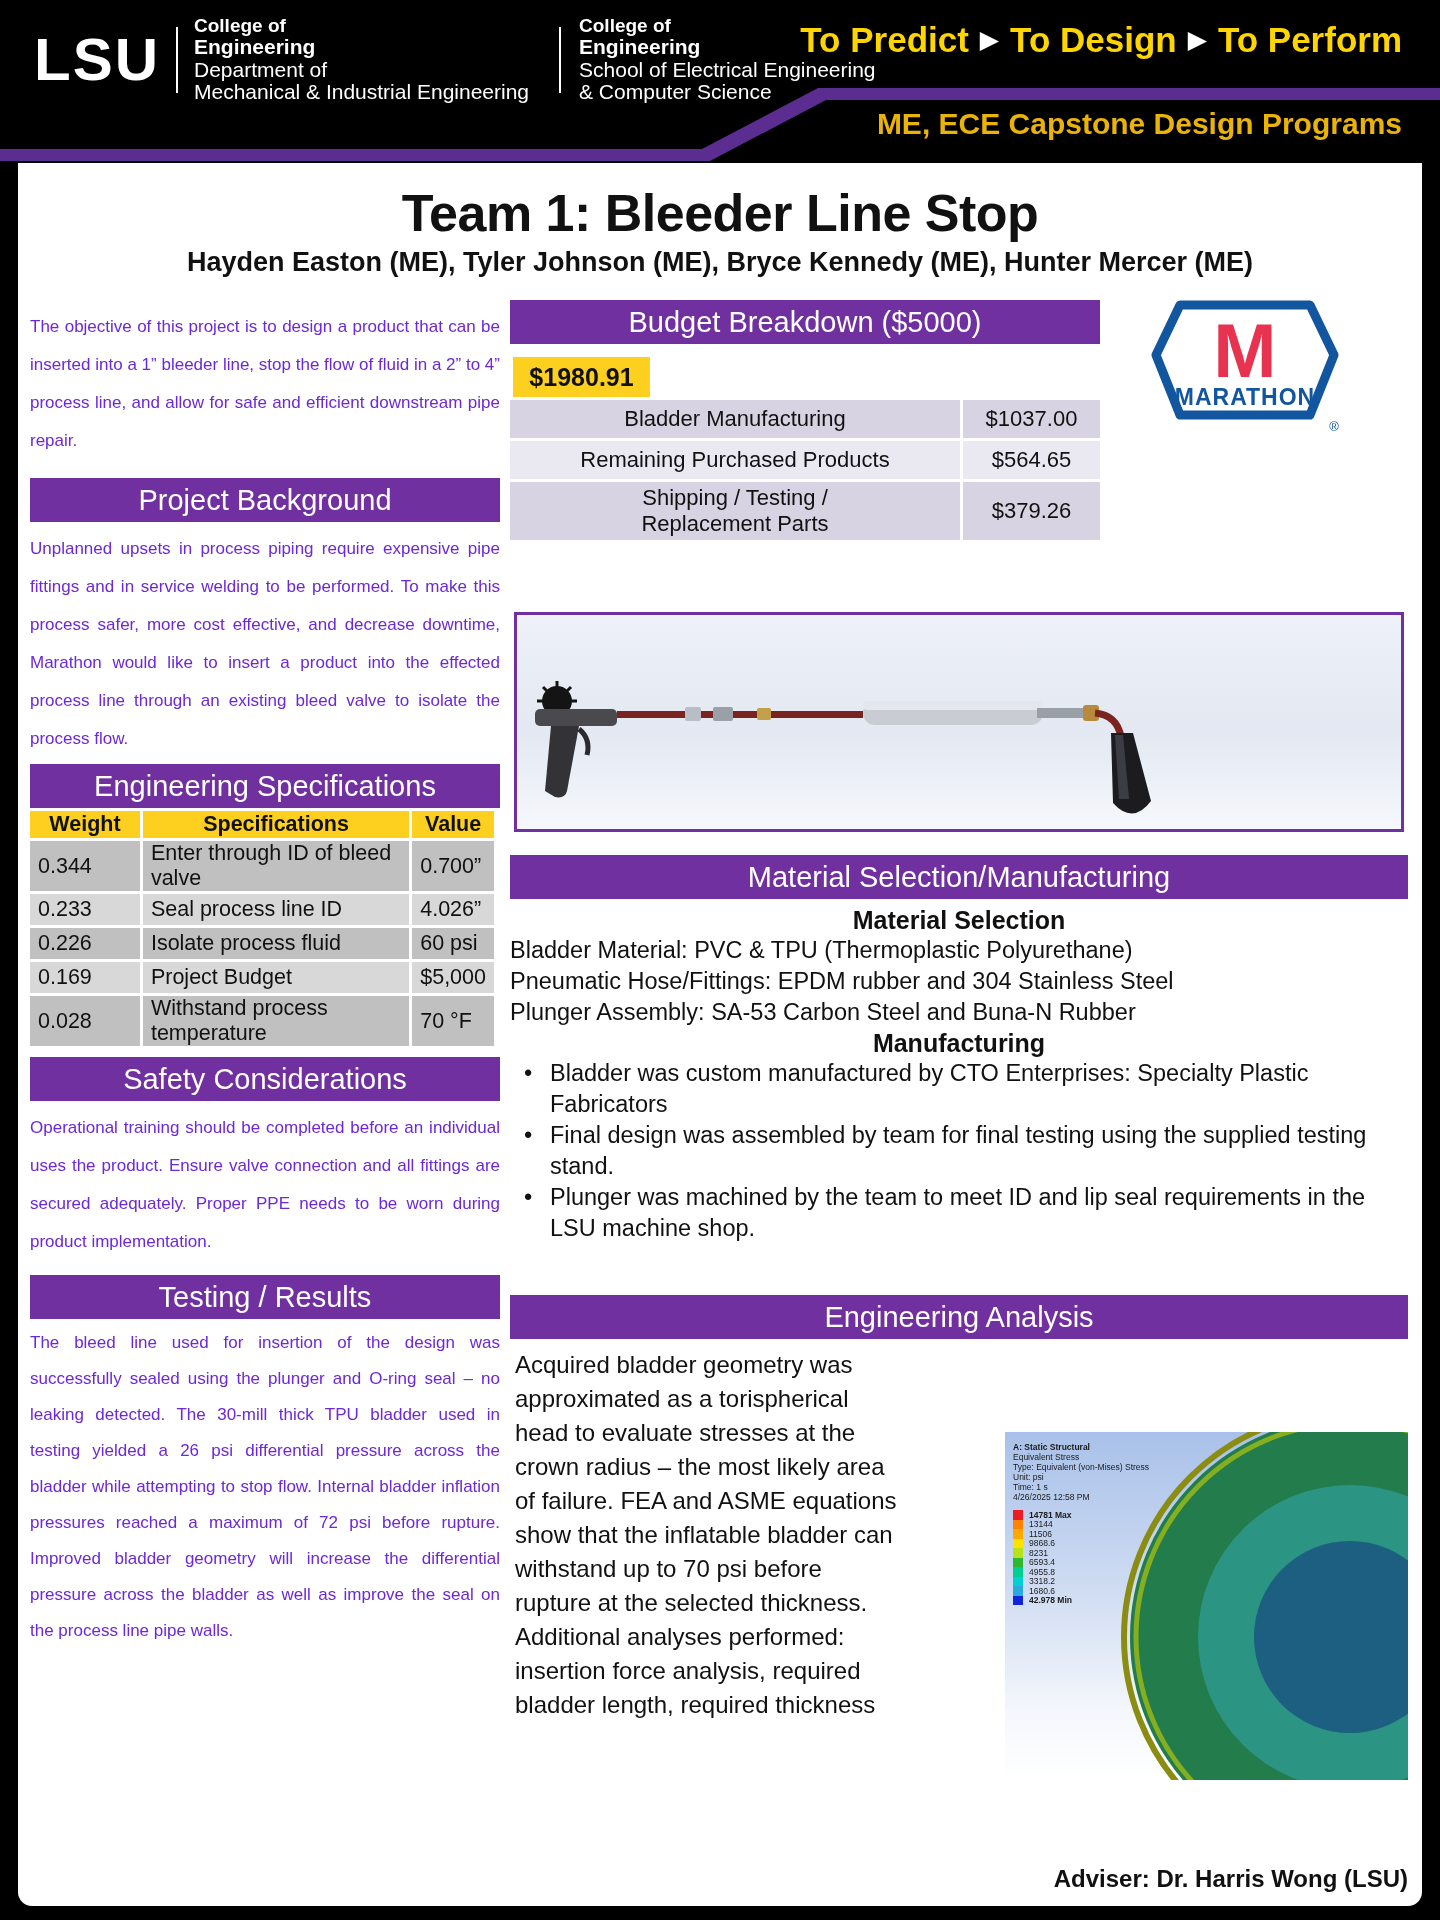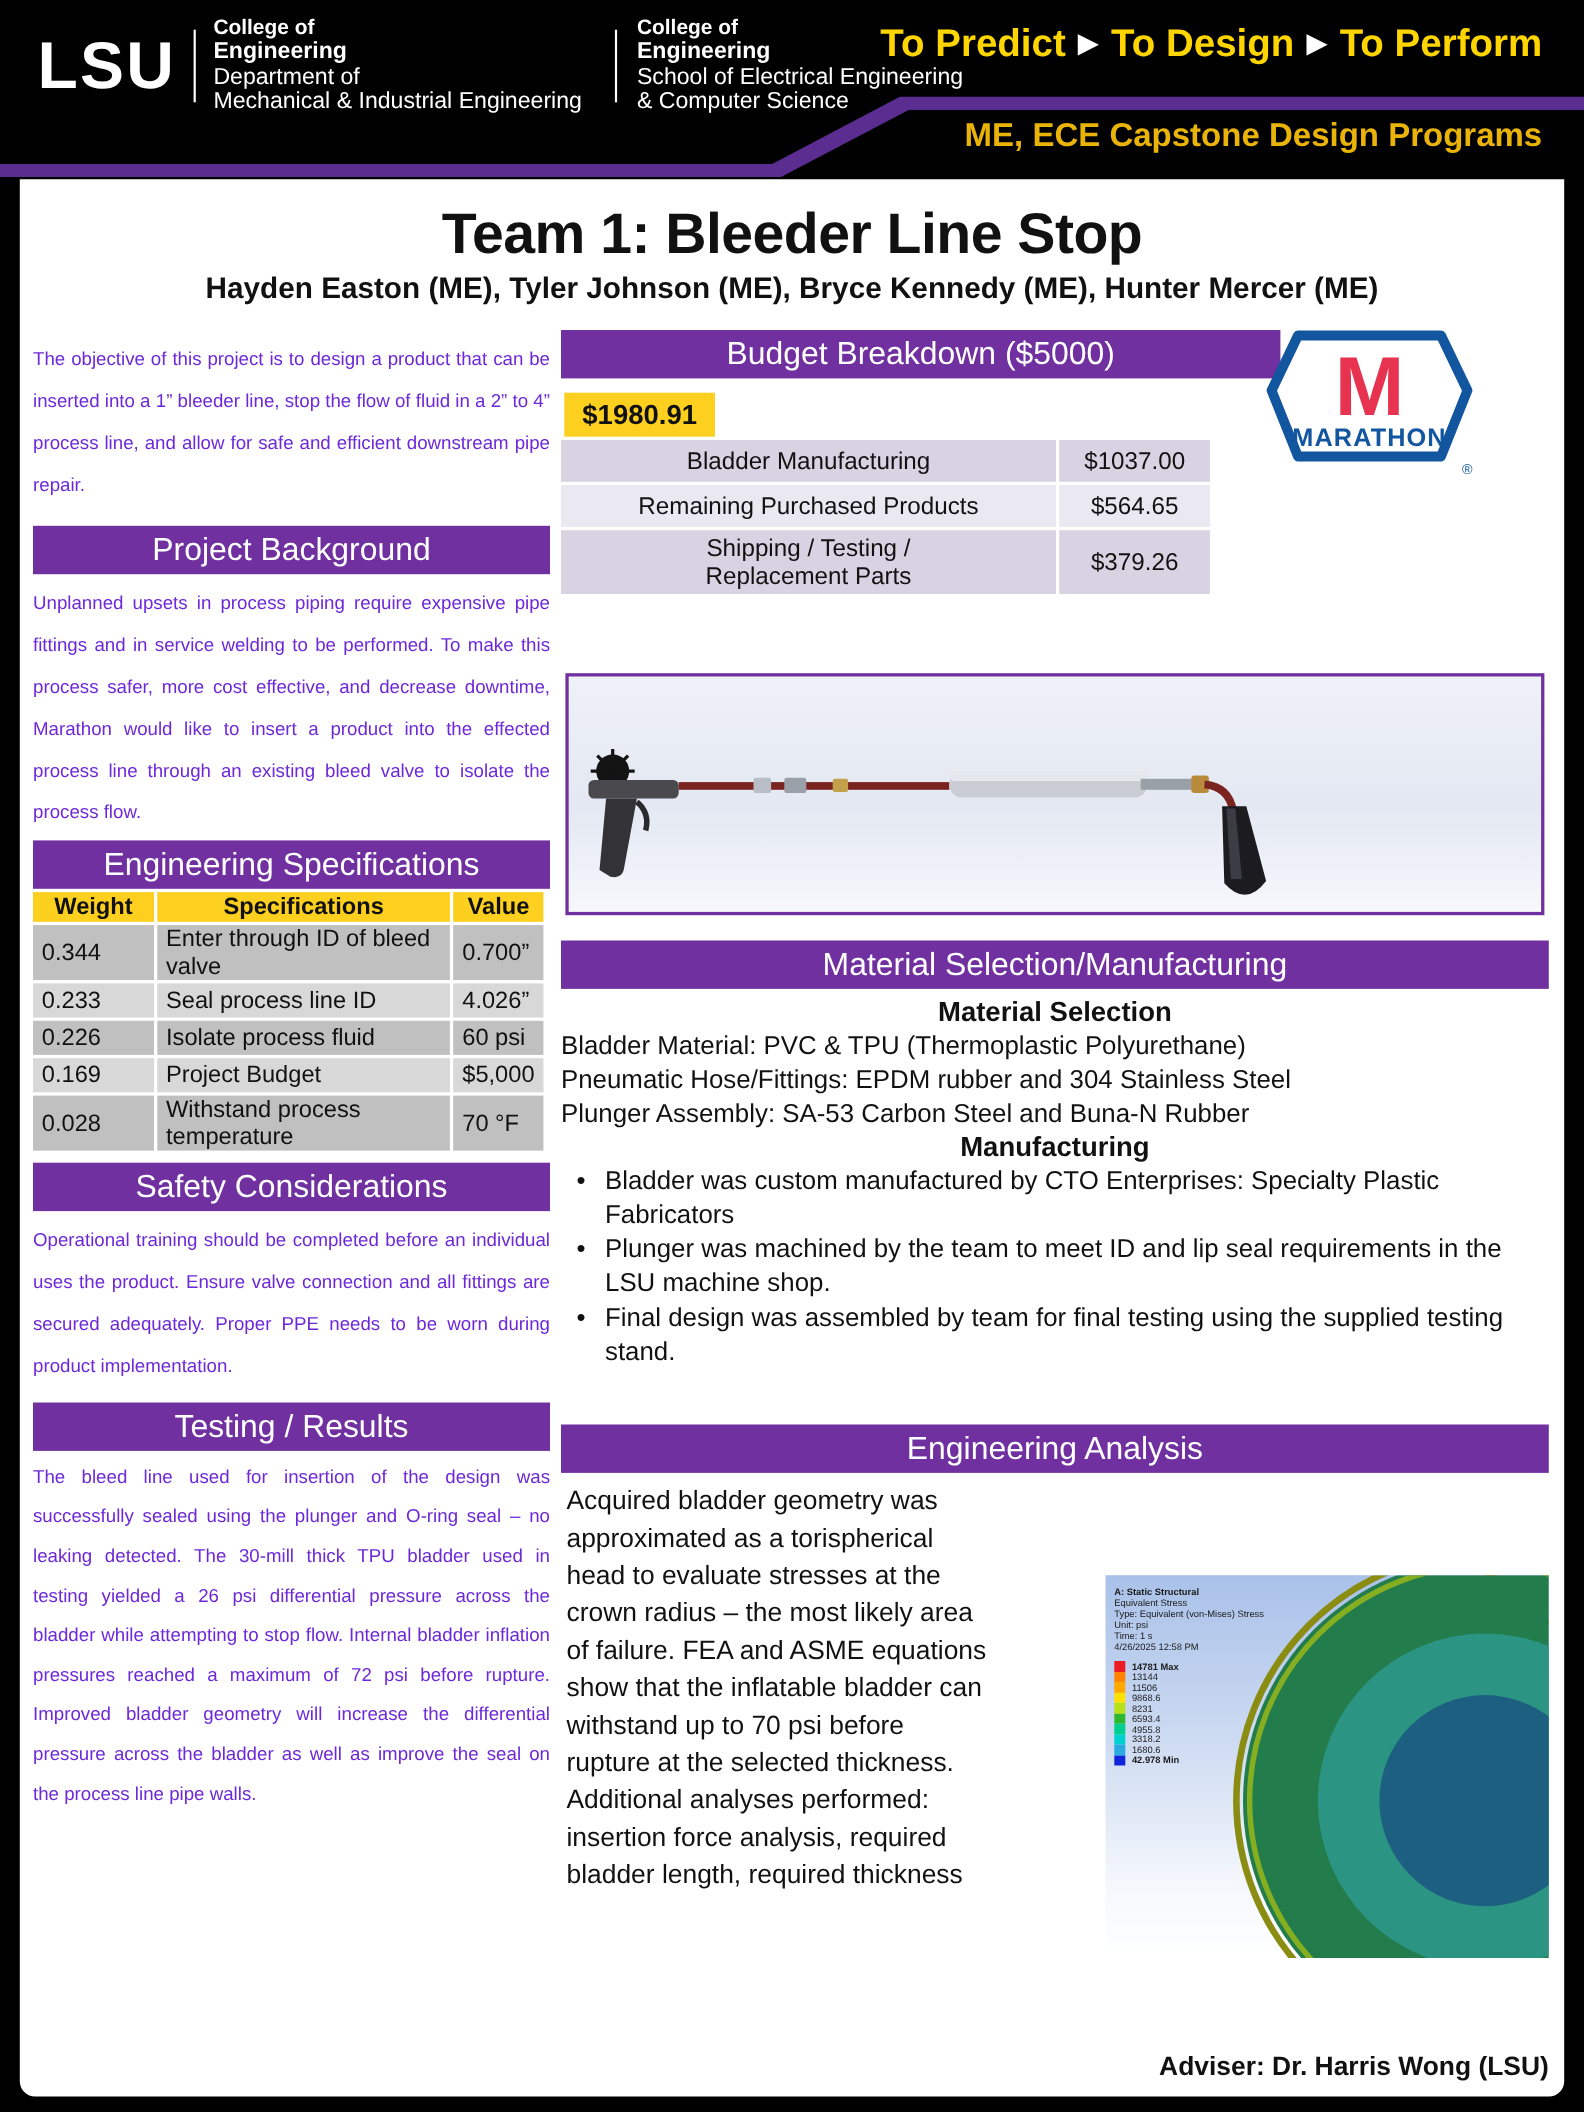--- a/index.html
+++ b/index.html
@@ -31,21 +31,21 @@
   .mt18{margin-top:18px}.mt14{margin-top:14px}.mt8{margin-top:8px}.mt6{margin-top:6px}
   .testing-body{line-height:36px;}
   table.spec{width:470px;border-collapse:separate;border-spacing:3px;margin-left:-3px;font-size:21.5px;}
   table.spec th{background:#fdd01f;font-weight:700;text-align:center;height:27px;padding:0 4px;}
   table.spec td{height:31px;padding:0 8px;vertical-align:middle;}
   table.spec .w{width:104px;} table.spec .s{width:266px;} table.spec .v{width:72px;}
   tr.dark td{background:#c0c0c0;} tr.lite td{background:#d8d8d8;}
   
   .col-right{position:absolute;left:492px;top:137px;width:900px;height:1604px;}
   .abs{position:absolute;}
-  .budget-bar{left:0;top:0;width:654px;}
+  .budget-bar{left:0;top:0;width:590px;}
   .budget-table{left:0;top:57px;width:590px;}
   .b-row{display:flex;margin-bottom:3px;align-items:stretch;}
   .b-label{width:450px;display:flex;align-items:center;justify-content:center;text-align:center;font-size:22px;}
   .b-value{width:137px;margin-left:3px;display:flex;align-items:center;justify-content:center;font-size:22px;}
   .b-row.gold .b-label,.b-row.gold .b-value{background:#fdd01f;font-weight:700;font-size:25px;}
   .b-row.lav1 .b-label,.b-row.lav1 .b-value{background:#d7d3e2;}
   .b-row.lav2 .b-label,.b-row.lav2 .b-value{background:#eae8f1;}
   .b-h40{height:40px;} .b-h38{height:38px;} .b-h58{height:58px;}
   .b-narrow{max-width:270px;margin:0 auto;line-height:26px;}
   .marathon{left:640px;top:-5px;width:190px;height:148px;}
@@ -221,22 +221,22 @@
     </div>
 
     <div class="bar abs matsel-bar">Material Selection/Manufacturing</div>
     <div class="abs matsel">
       <div class="center-bold">Material Selection</div>
       <div class="mat-line">Bladder Material: PVC &amp; TPU (Thermoplastic Polyurethane)</div>
       <div class="mat-line">Pneumatic Hose/Fittings: EPDM rubber and 304 Stainless Steel</div>
       <div class="mat-line">Plunger Assembly: SA-53 Carbon Steel and Buna-N Rubber</div>
       <div class="center-bold">Manufacturing</div>
       <div class="bullet-row">Bladder was custom manufactured by CTO Enterprises: Specialty Plastic Fabricators</div>
+      <div class="bullet-row">Final design was assembled by team for final testing using the supplied testing stand.</div>
       <div class="bullet-row">Plunger was machined by the team to meet ID and lip seal requirements in the LSU machine shop.</div>
-      <div class="bullet-row">Final design was assembled by team for final testing using the supplied testing stand.</div>
     </div>
 
     <div class="bar abs analysis-bar">Engineering Analysis</div>
     <div class="abs analysis-text">Acquired bladder geometry was approximated as a torispherical head to evaluate stresses at the crown radius – the most likely area of failure. FEA and ASME equations show that the inflatable bladder can withstand up to 70 psi before rupture at the selected thickness. Additional analyses performed: insertion force analysis, required bladder length, required thickness</div>
 
     <div class="abs fea-box">
       <svg class="fea-svg" viewBox="0 0 403 348">
         <circle cx="345" cy="205" r="226" fill="none" stroke="#8a8d12" stroke-width="6"></circle>
         <path d="M 140,-16 A 232 232 0 0 1 403 44" fill="none" stroke="#d98812" stroke-width="6"></path>
         <circle cx="345" cy="205" r="220" fill="#237c4b"></circle>

